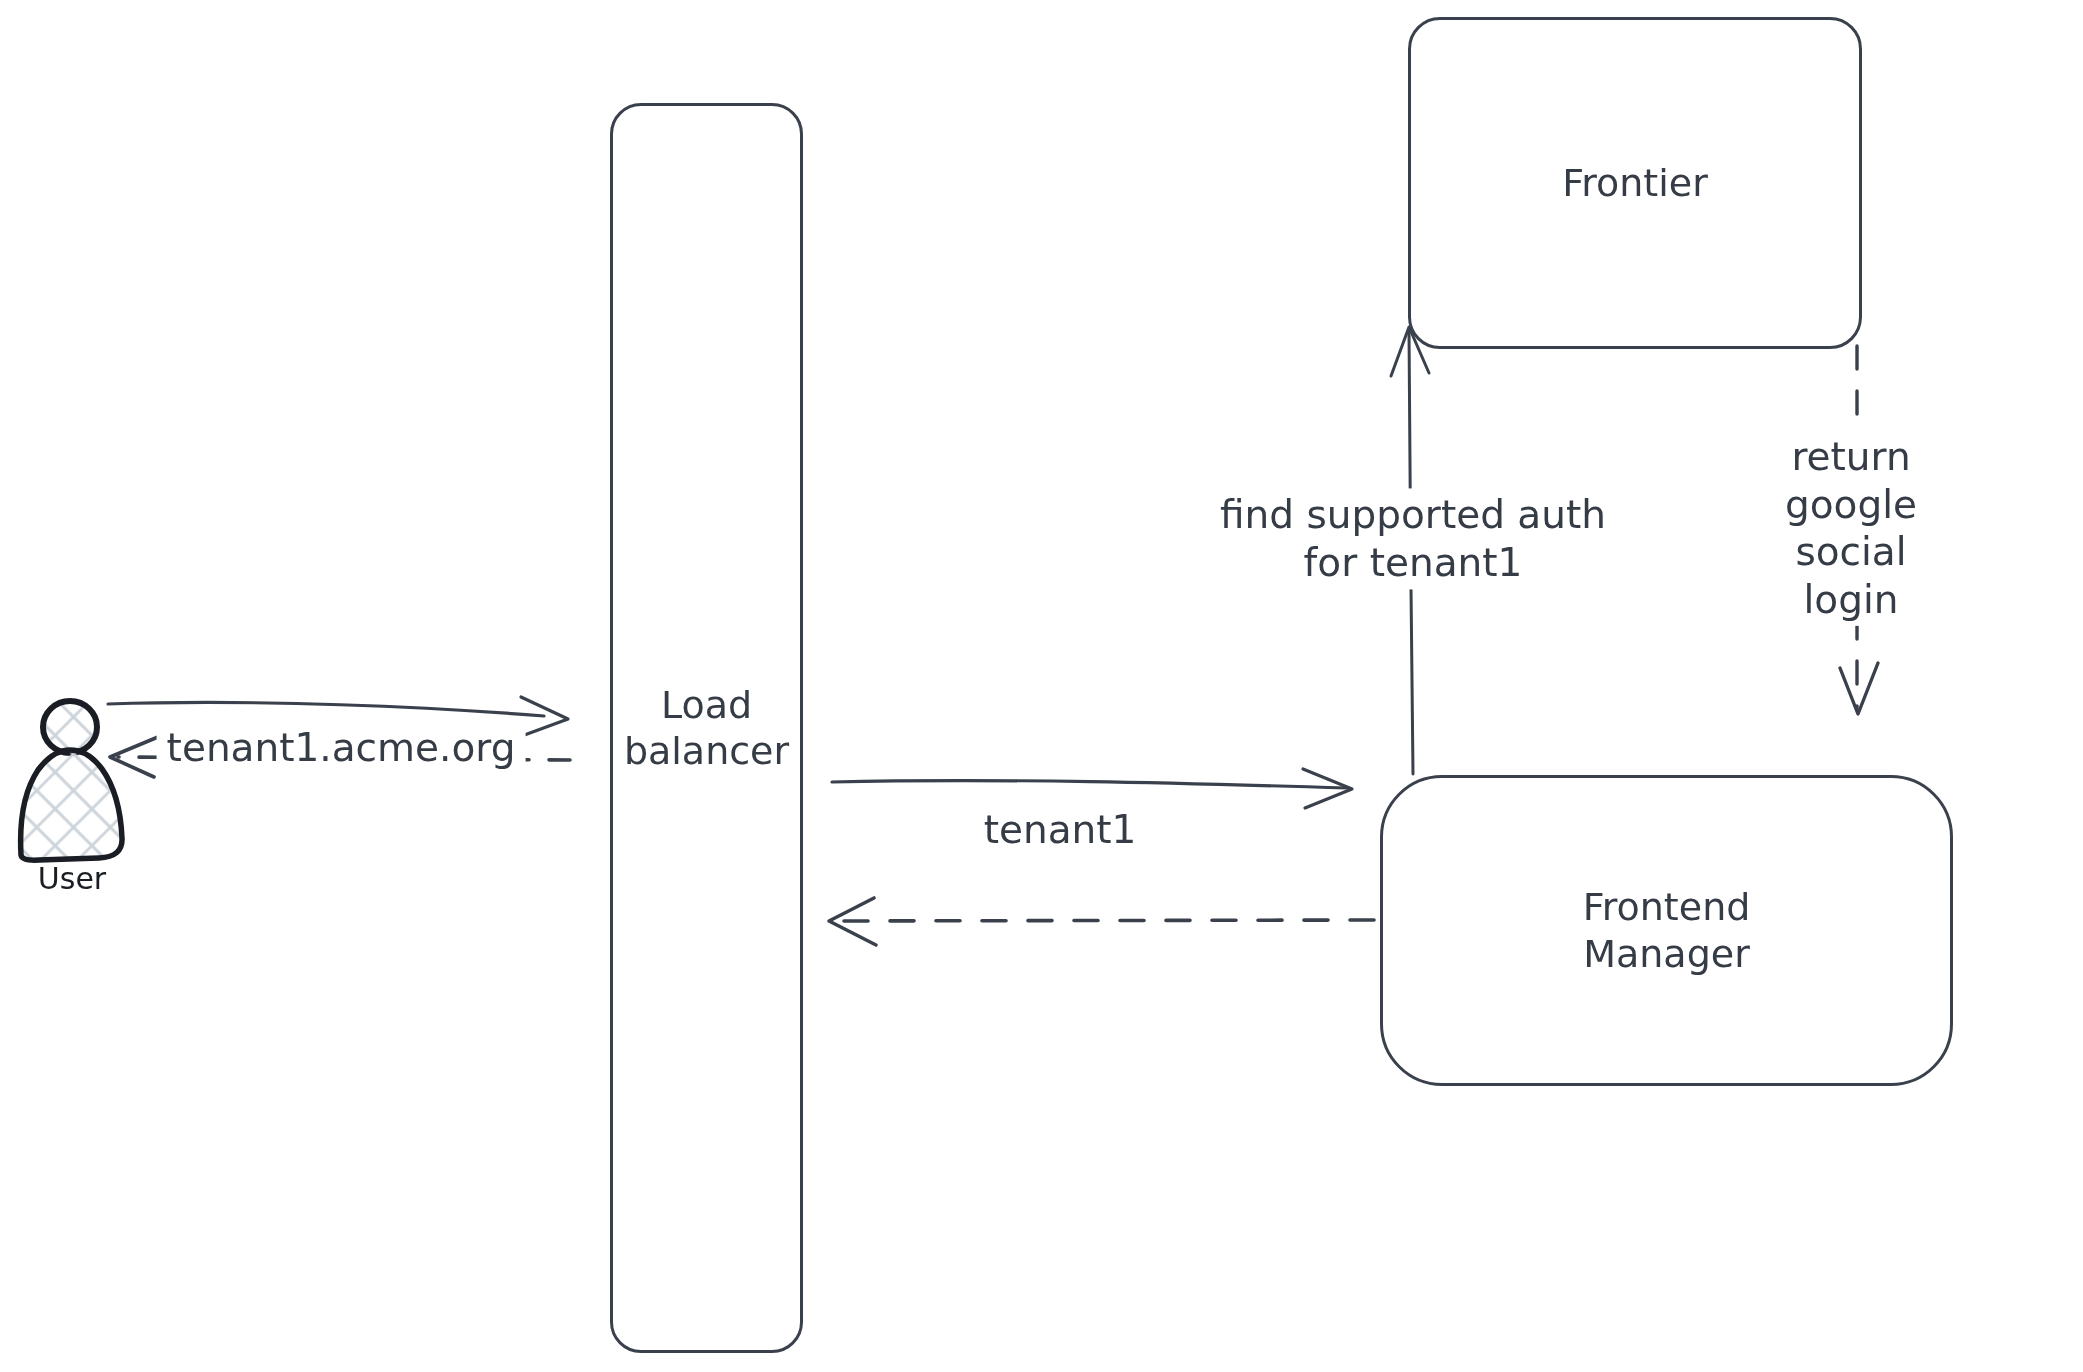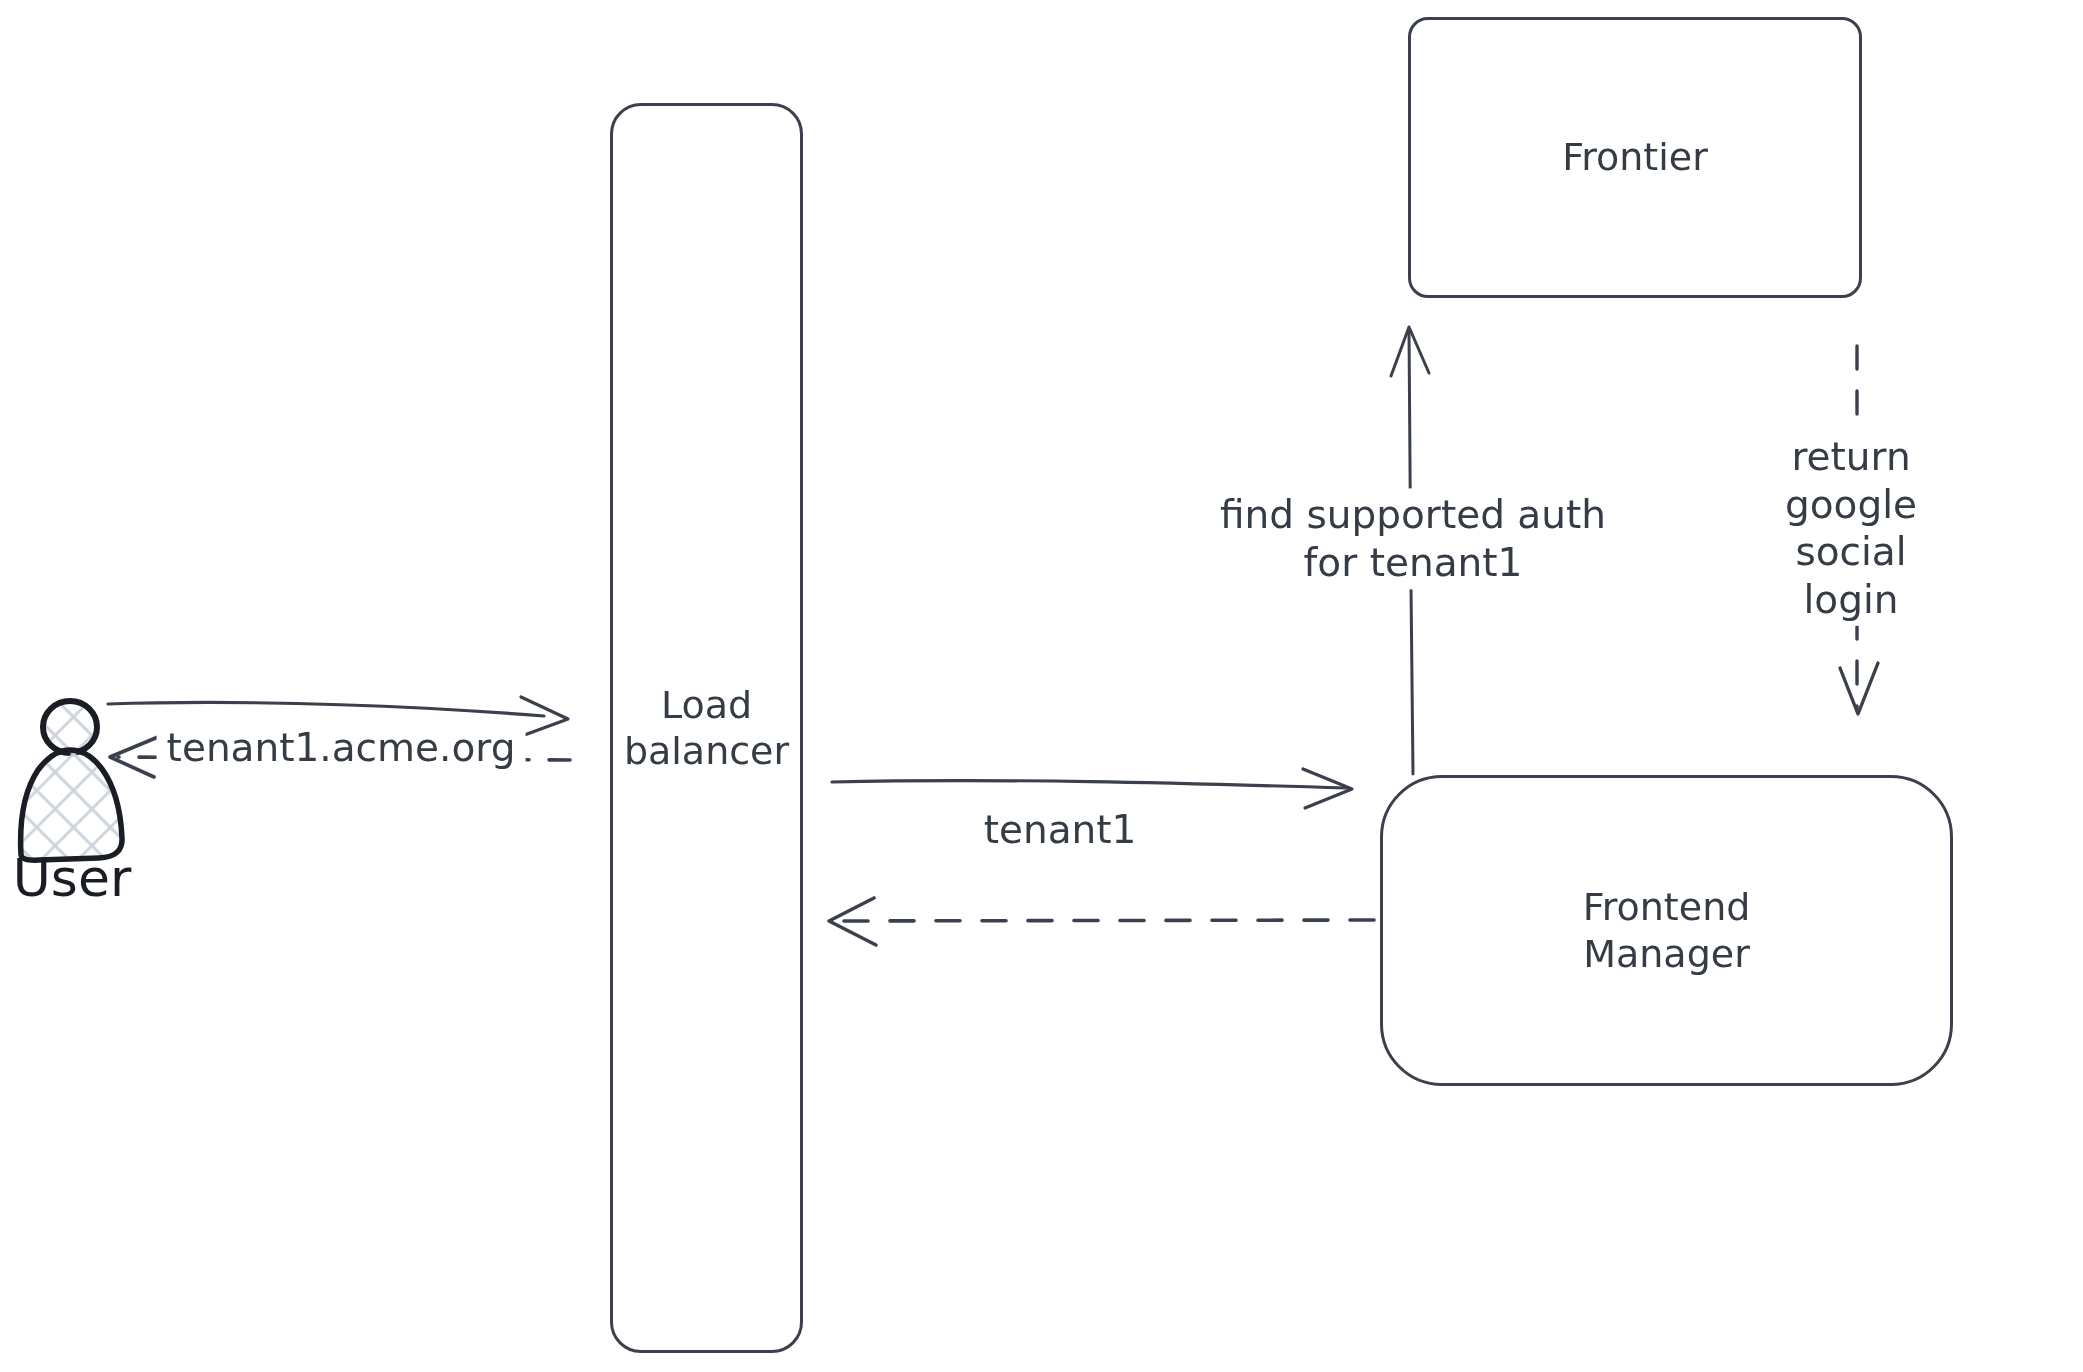--- a/index.html
+++ b/index.html
@@ -26,21 +26,21 @@
     justify-content: center;
     text-align: center;
     box-sizing: border-box;
   }
   .node .node-label {
     font-size: 38px;
     line-height: 1.22;
     color: #353c46;
   }
   .node-lb       { left: 610px;  top: 103px; width: 193px; height: 1250px; border-radius: 31px; }
-  .node-frontier { left: 1408px; top: 17px;  width: 454px; height: 281px;  border-radius: 20px; }
+  .node-frontier { left: 1408px; top: 17px;  width: 454px; height: 332px;  border-radius: 32px; }
   .node-fm       { left: 1380px; top: 775px; width: 573px; height: 311px;  border-radius: 62px; }
   .node-lb .node-label { width: 200px; }
   .node-fm .node-label { width: 240px; }
 
   .msg-label {
     position: absolute;
     transform: translate(-50%, -50%);
     background: #ffffff;
     font-size: 39px;
     color: #353c46;
@@ -48,21 +48,21 @@
     padding: 3px 10px;
     text-align: center;
     line-height: 1.2;
   }
   .msg-label.two-line { white-space: normal; line-height: 1.22; }
   .msg-label.two-line span { display: block; }
 
   .actor-label {
     position: absolute;
     transform: translate(-50%, -50%);
-    font-size: 52px;
+    font-size: 30px;
     color: #1a1d23;
     white-space: nowrap;
   }
 </style>
 </head>
 <body>
 
 <div class="canvas">
 
   <svg class="layer" viewBox="0 0 2083 1372">

